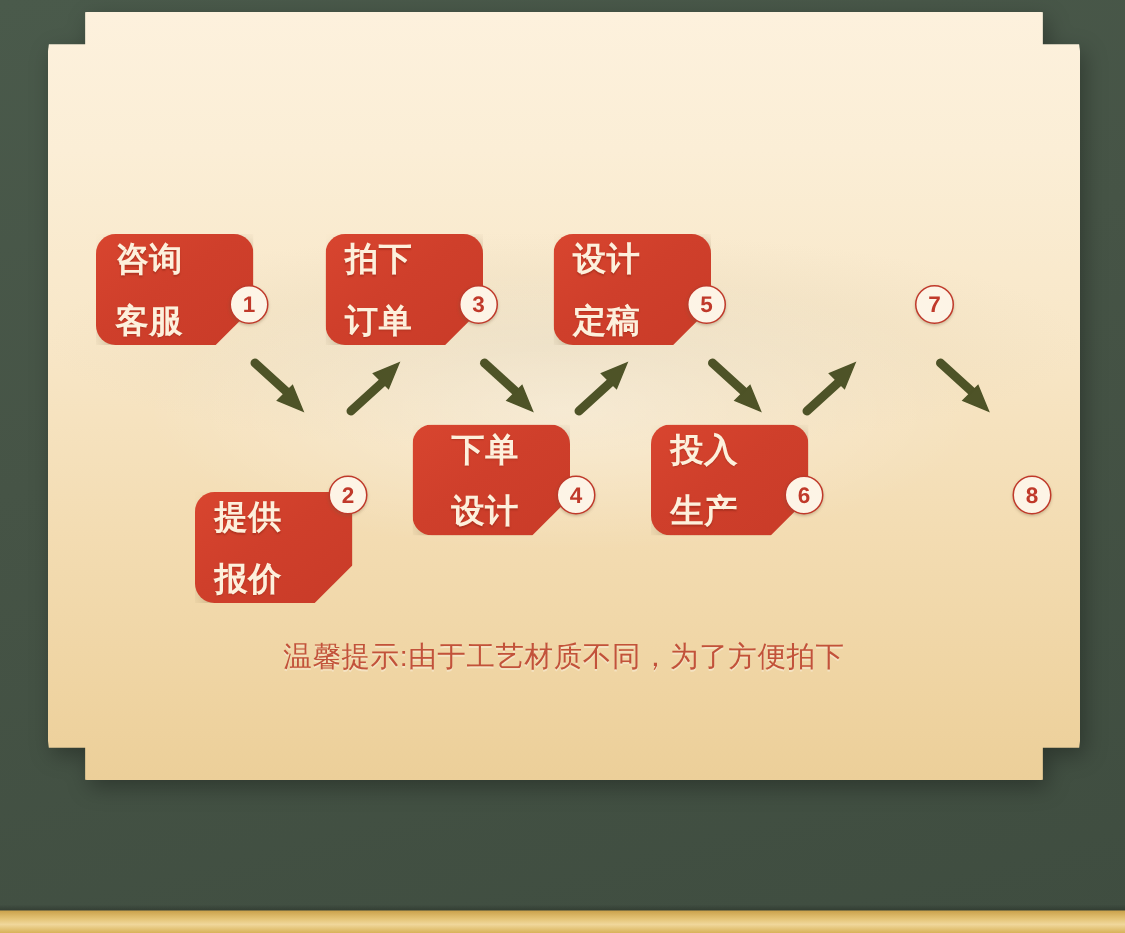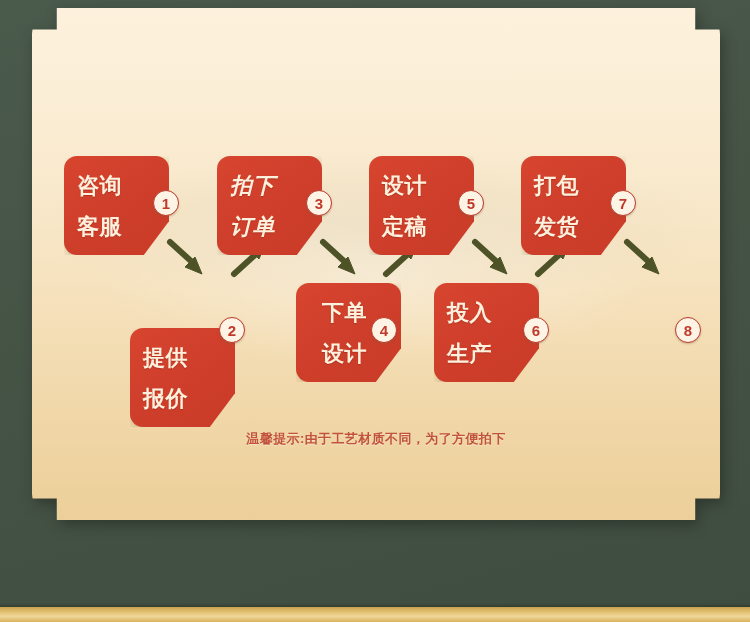--- a/index.html
+++ b/index.html
@@ -67,21 +67,21 @@
       radial-gradient(ellipse 58% 26% at 50% 52%, rgba(255,255,255,.34) 0%, rgba(255,255,255,0) 70%),
       radial-gradient(ellipse 70% 20% at 50% 43%, rgba(186,178,150,.20) 0%, rgba(186,178,150,0) 72%);
     pointer-events:none;
   }
 
   
   #flow { position:absolute; inset:0; }
 
   .tag {
     position:absolute;
-    width:105px; height:99px;
+    width:105px; height:74px;
     background:linear-gradient(145deg,#d8452f 0%,#cf3f2b 45%,#c93b28 100%);
     border-radius:13px;
     clip-path:polygon(0% 0%, 100% 0%, 100% 66%, 76% 100%, 0% 100%);
     filter:drop-shadow(4px 5px 5px rgba(120,95,60,.38));
     display:flex;
     flex-direction:column;
     align-items:flex-start;
     justify-content:center;
     padding-left:13px;
     gap:16px;
@@ -116,23 +116,23 @@
 
   
   #tips {
     position:absolute;
     left:0; right:0;
     top:415px;
     text-align:center;
   }
   .tip-line {
     color:#c2523a;
-    font-size:13px;
+    font-size:19px;
     line-height:31px;
-    font-weight:700;
+    font-weight:400;
     letter-spacing:.4px;
     text-shadow:0 1px 0 rgba(255,255,255,.35);
   }
 </style>
 </head>
 <body>
 
 <div id="stage">
 
   <div id="card-wrap">
@@ -183,45 +183,41 @@
             <polygon points="38,38 21,31 31,21"></polygon>
           </g>
         </svg>
 
         <div class="tag" style="left:32px; top:148px;">
           <span class="tline">咨询</span>
           <span class="tline">客服</span>
         </div>
         <div class="badge" style="left:121px; top:182px;">1</div>
 
-        <div class="tag" style="left:185px; top:148px;font-style:italic;">
+        <div class="tag" style="left:185px; top:148px;">
           <span class="tline">拍下</span>
           <span class="tline">订单</span>
         </div>
         <div class="badge" style="left:274px; top:182px;">3</div>
 
         <div class="tag" style="left:337px; top:148px;">
           <span class="tline">设计</span>
           <span class="tline">定稿</span>
         </div>
         <div class="badge" style="left:426px; top:182px;">5</div>
 
-        <div class="tag" style="left:489px; top:148px;">
-          <span class="tline">打包</span>
-          <span class="tline">发货</span>
-        </div>
         <div class="badge" style="left:578px; top:182px;">7</div>
 
         <div class="tag" style="left:98px; top:275px;margin-top:45px;">
           <span class="tline">提供</span>
           <span class="tline">报价</span>
         </div>
         <div class="badge" style="left:187px; top:309px;">2</div>
 
-        <div class="tag" style="left:264px; top:275px;padding-left:26px;">
+        <div class="tag" style="left:243px; top:275px;padding-left:26px;">
           <span class="tline">下单</span>
           <span class="tline">设计</span>
         </div>
         <div class="badge" style="left:339px; top:309px;">4</div>
 
         <div class="tag" style="left:402px; top:275px;font-family:Liberation Serif, serif;">
           <span class="tline">投入</span>
           <span class="tline">生产</span>
         </div>
         <div class="badge" style="left:491px; top:309px;">6</div>

